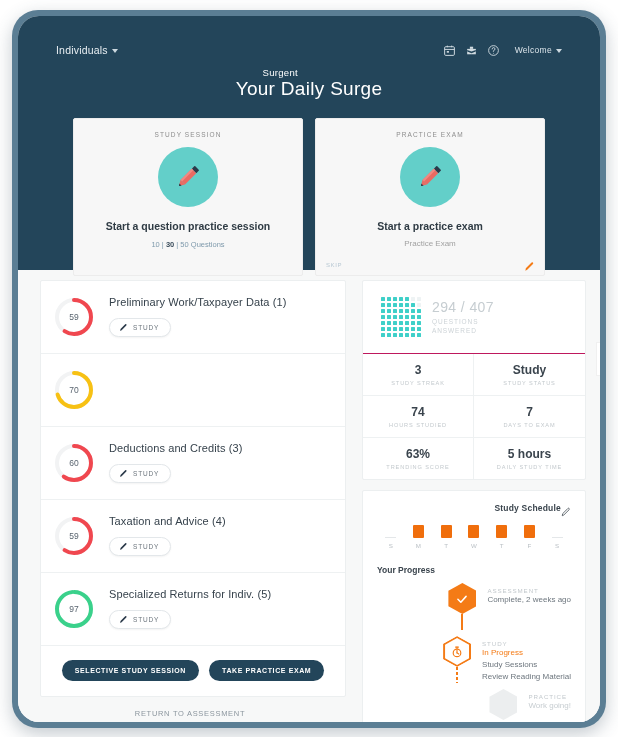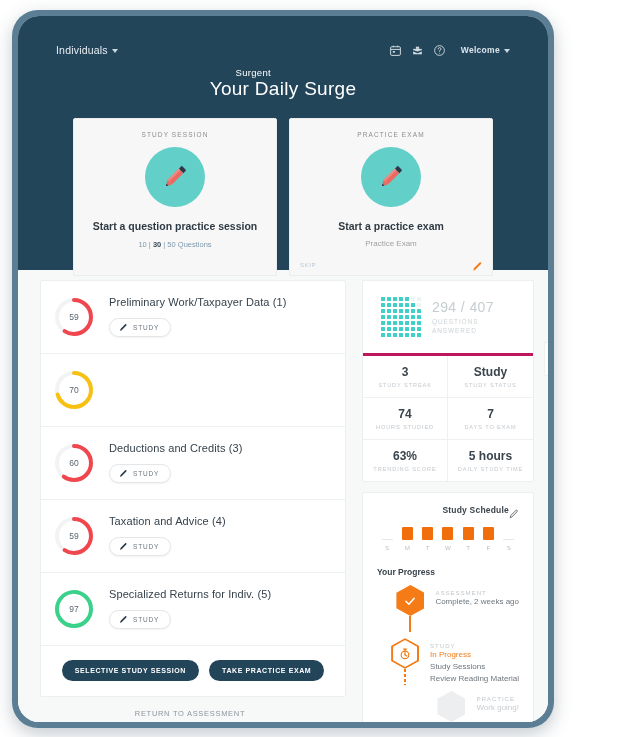--- a/index.html
+++ b/index.html
@@ -5,21 +5,21 @@
   * { box-sizing: border-box; margin: 0; padding: 0; }
   html, body {
     width: 618px; height: 737px;
     background: #ffffff;
     font-family: "Liberation Sans", sans-serif;
     overflow: hidden;
   }
   .device {
     position: absolute;
     left: 12px; top: 10px;
-    width: 542px; height: 718px;
+    width: 594px; height: 718px;
     border-radius: 26px;
     background: #5b7e94;
     padding: 6px;
     box-shadow: 0 6px 18px rgba(60,80,95,.30);
   }
   .screen {
     width: 100%; height: 100%;
     border-radius: 21px;
     background: #f7f8f8;
     overflow: hidden;
@@ -44,21 +44,21 @@
     display: inline-block; margin-left: 4px;
     border-left: 3px solid transparent;
     border-right: 3px solid transparent;
     border-top: 4px solid #cdd9e0;
     vertical-align: middle;
   }
   .nav-center {
     flex: 1; text-align: center;
     font-size: 9.5px; color: #ffffff; letter-spacing: .3px; margin-top: 44px;
   }
-  .nav-right { display: flex; align-items: center; gap: 9px; font-weight: bold; }
+  .nav-right { display: flex; align-items: center; gap: 9px; }
   .nav-icon { width: 13px; height: 13px; display: block; opacity: .92; }
   .nav-welcome { font-size: 8.5px; color: #dbe4ea; margin-left: 6px; letter-spacing: .3px; }
 
   .page-title {
     text-align: center;
     color: #ffffff;
     font-size: 19px;
     font-weight: 400;
     letter-spacing: .3px;
     margin-top: 16px;
@@ -199,21 +199,21 @@
     letter-spacing: .7px;
     color: #8c969e;
     padding: 12px 6px 0 0;
   }
 
   
   .stats-panel { margin-bottom: 10px; }
   .qa-block {
     display: flex; align-items: center; gap: 11px;
     padding: 16px 14px 16px 18px;
-    border-bottom: 3px solid #be185d;
+    border-bottom: 1px solid #be185d;
   }
   .dotgrid { display: grid; grid-template-columns: repeat(7, 4px); gap: 2px; }
   .dotgrid i { width: 4px; height: 4px; display: block; background: #3fd0c9; border-radius: .5px; }
   .dotgrid i.off { background: #eef3f4; }
   .qa-text .big { font-size: 14px; color: #c6cdd1; letter-spacing: .4px; }
   .qa-text .small { font-size: 6.5px; color: #cdd3d7; letter-spacing: .9px; line-height: 1.45; margin-top: 2px; }
 
   .stat-grid { display: grid; grid-template-columns: 1fr 1fr; }
   .stat-cell {
     text-align: center;

